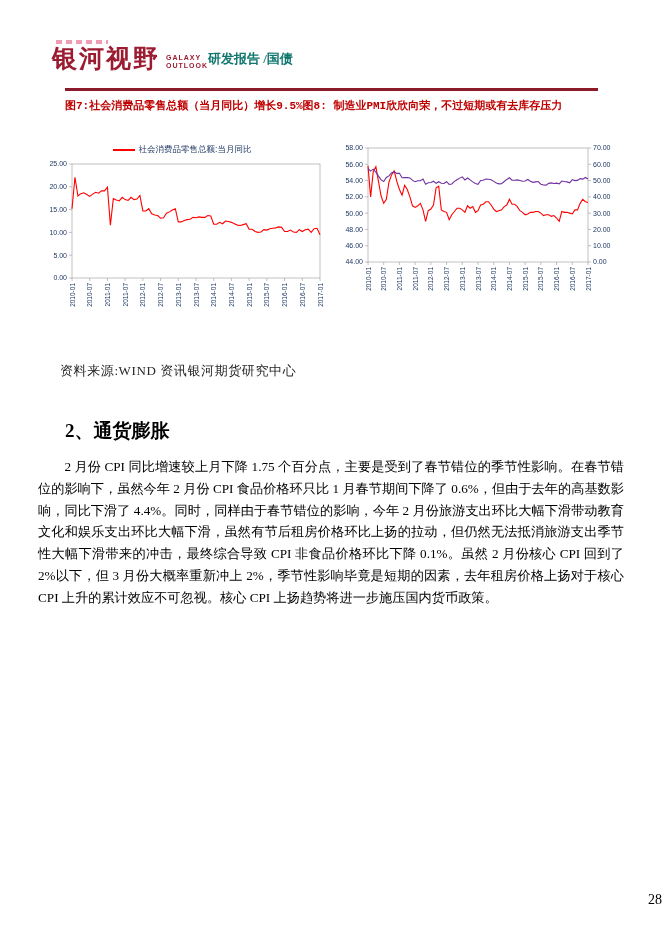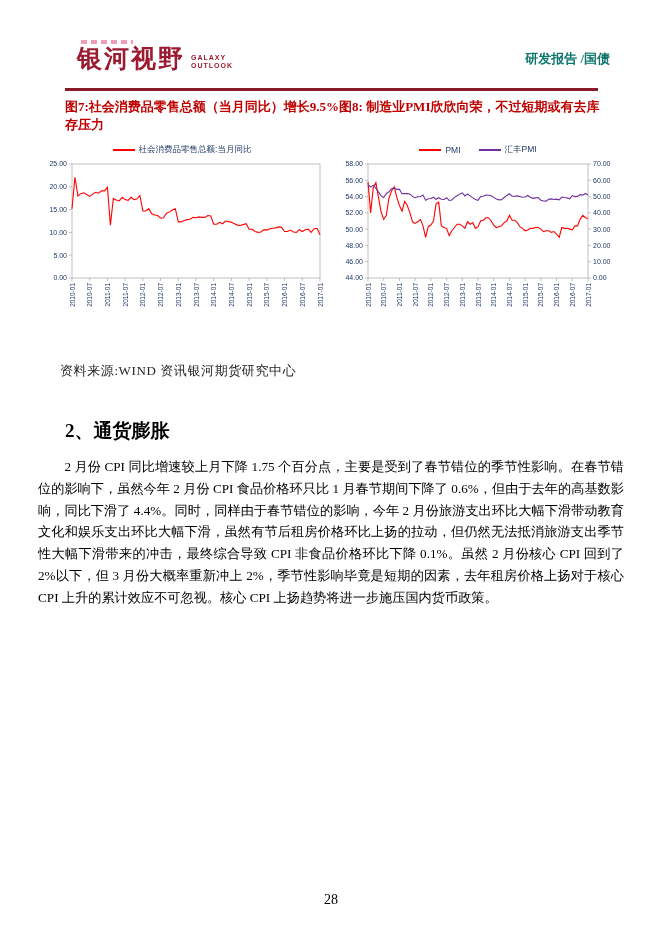--- a/index.html
+++ b/index.html
@@ -1,53 +1,53 @@
 <!DOCTYPE html>
 <html><head>
 <meta charset="utf-8">
 <style>
   html,body{margin:0;padding:0;background:#ffffff;}
   body{width:662px;height:936px;font-family:"Liberation Serif","DejaVu Serif",serif;color:#000;}
   .page{position:relative;width:662px;height:936px;background:#fff;overflow:hidden;}
 
   
-  .header{position:absolute;left:77px;top:40px;width:533px;display:flex;justify-content:space-between;align-items:flex-end;}
+  .header{position:absolute;left:52px;top:40px;width:533px;display:flex;align-items:flex-end;}
   .logo{display:flex;flex-direction:column;}
   .logo-accent{width:52px;height:4px;margin:0 0 2px 4px;
     background:repeating-linear-gradient(90deg,#ef9db4 0 6px,transparent 6px 10px);}
   .logo-row{display:flex;align-items:flex-end;gap:6px;}
   .logo-cn{font-size:25px;font-weight:bold;color:#9b1b30;letter-spacing:2px;line-height:1;}
   .logo-en{display:flex;flex-direction:column;font-family:"Liberation Sans",sans-serif;
     font-size:7px;font-weight:bold;color:#9b1b30;letter-spacing:1px;line-height:1.15;padding-bottom:1px;}
   .report-label{font-size:13px;font-weight:bold;color:#0f766e;padding-bottom:3px;}
 
   .header-rule{position:absolute;left:65px;top:88px;width:533px;height:2.5px;background:#8b1a2b;}
 
   
-  .fig-captions{position:absolute;left:65px;top:98px;width:540px;font-size:13px;font-weight:bold;color:#bf0000;font-family:Liberation Serif, serif;}
+  .fig-captions{position:absolute;left:65px;top:98px;width:540px;font-size:11px;font-weight:bold;color:#bf0000;font-family:Liberation Mono, monospace;}
 
   
   .charts{position:absolute;left:34px;top:142px;width:604px;display:flex;gap:0;}
   .chart{width:296px;display:flex;flex-direction:column;}
   .chart-legend{display:flex;justify-content:center;align-items:center;gap:18px;height:16px;
     font-size:8.5px;color:#1f3864;font-family:"Liberation Sans",sans-serif;}
   .legend-item{display:inline-flex;align-items:center;gap:4px;}
   .legend-swatch{display:inline-block;width:22px;height:2px;}
   .chart svg{display:block;}
   .chart svg text{font-family:"Liberation Sans",sans-serif;}
 
   
   .source-note{position:absolute;left:60px;top:362px;font-size:13px;color:#262626;letter-spacing:0.6px;}
 
   
   .section{position:absolute;left:38px;top:418px;width:586px;}
   .section-heading{font-size:19px;font-weight:bold;margin:0 0 0 27px;}
   .section p{font-size:13.2px;line-height:21.8px;text-align:justify;text-indent:2em;margin:12px 0 0 0;}
 
-  .page-number{position:absolute;left:0;top:892px;width:662px;text-align:center;font-size:14px;color:#000;}
+  .page-number{position:absolute;left:0;top:892px;width:662px;text-align:right;font-size:14px;color:#000;}
 </style>
 </head>
 <body>
 
 <div class="page">
 
   <div class="header">
     <div class="logo">
       <div class="logo-accent"></div>
       <div class="logo-row">
@@ -116,30 +116,20 @@
           <line x1="250.57142857142856" y1="120" x2="250.57142857142856" y2="123" stroke="#a6a6a6" stroke-width="0.7"></line>
           <text text-anchor="end" font-size="6.5" fill="#1f3864" transform="translate(253.07142857142856,125) rotate(-90)">2016-01</text>
           <line x1="268.28571428571433" y1="120" x2="268.28571428571433" y2="123" stroke="#a6a6a6" stroke-width="0.7"></line>
           <text text-anchor="end" font-size="6.5" fill="#1f3864" transform="translate(270.78571428571433,125) rotate(-90)">2016-07</text>
           <line x1="286" y1="120" x2="286" y2="123" stroke="#a6a6a6" stroke-width="0.7"></line>
           <text text-anchor="end" font-size="6.5" fill="#1f3864" transform="translate(288.5,125) rotate(-90)">2017-01</text>
           <polyline points="38.00,50.69 40.95,19.22 43.90,37.92 46.86,35.64 49.81,34.73 52.76,36.55 55.71,38.38 58.67,36.10 61.62,34.27 64.57,35.18 67.52,32.90 70.48,32.90 73.43,29.26 76.38,67.10 79.33,40.66 82.29,42.02 85.24,42.94 88.19,39.29 91.14,41.57 94.10,42.48 97.05,39.29 100.00,41.57 102.95,41.11 105.90,37.46 108.86,52.97 111.81,52.97 114.76,50.69 117.71,55.70 120.67,57.07 123.62,57.53 126.57,60.26 129.52,59.81 132.48,55.25 135.43,53.88 138.38,52.06 141.33,50.69 144.29,63.91 147.24,63.91 150.19,62.54 153.14,61.63 156.10,61.18 159.05,59.35 162.00,59.81 164.95,58.90 167.90,59.35 170.86,59.35 173.81,57.53 176.76,57.98 179.71,66.19 182.67,66.19 185.62,64.37 188.57,65.74 191.52,63.00 194.48,63.46 197.43,64.37 200.38,65.74 203.33,67.10 206.29,67.56 209.24,66.65 212.19,65.74 215.14,71.21 218.10,71.21 221.05,73.49 224.00,74.40 226.95,73.94 229.90,71.66 232.86,72.12 235.81,70.75 238.76,70.30 241.71,69.84 244.67,68.93 247.62,69.38 250.57,73.49 253.52,73.49 256.48,72.12 259.43,73.94 262.38,74.40 265.33,71.66 268.29,73.49 271.24,71.66 274.19,71.21 277.14,74.40 280.10,70.75 283.05,70.30 286.00,76.68" fill="none" stroke="#FF0000" stroke-width="1.1"></polyline>
         </svg>
     </div>
     <div class="chart">
-      <div class="chart-legend">
-          <span class="legend-item">
-            <span class="legend-swatch" style="background: rgb(255, 0, 0);"></span>
-            <span class="legend-label">PMI</span>
-          </span>
-          <span class="legend-item">
-            <span class="legend-swatch" style="background: rgb(112, 48, 160);"></span>
-            <span class="legend-label">汇丰PMI</span>
-          </span>
-        </div>
       <svg width="296" height="176" viewBox="0 0 296 176">
           <rect x="38" y="6" width="220" height="114" fill="none" stroke="#a6a6a6" stroke-width="0.7"></rect>
           <line x1="35" y1="120" x2="38" y2="120" stroke="#a6a6a6" stroke-width="0.7"></line>
           <text x="33" y="122.4" text-anchor="end" font-size="7" fill="#1f3864">44.00</text>
           <line x1="35" y1="103.71428571428572" x2="38" y2="103.71428571428572" stroke="#a6a6a6" stroke-width="0.7"></line>
           <text x="33" y="106.11428571428573" text-anchor="end" font-size="7" fill="#1f3864">46.00</text>
           <line x1="35" y1="87.42857142857143" x2="38" y2="87.42857142857143" stroke="#a6a6a6" stroke-width="0.7"></line>
           <text x="33" y="89.82857142857144" text-anchor="end" font-size="7" fill="#1f3864">48.00</text>
           <line x1="35" y1="71.14285714285714" x2="38" y2="71.14285714285714" stroke="#a6a6a6" stroke-width="0.7"></line>
           <text x="33" y="73.54285714285714" text-anchor="end" font-size="7" fill="#1f3864">50.00</text>

